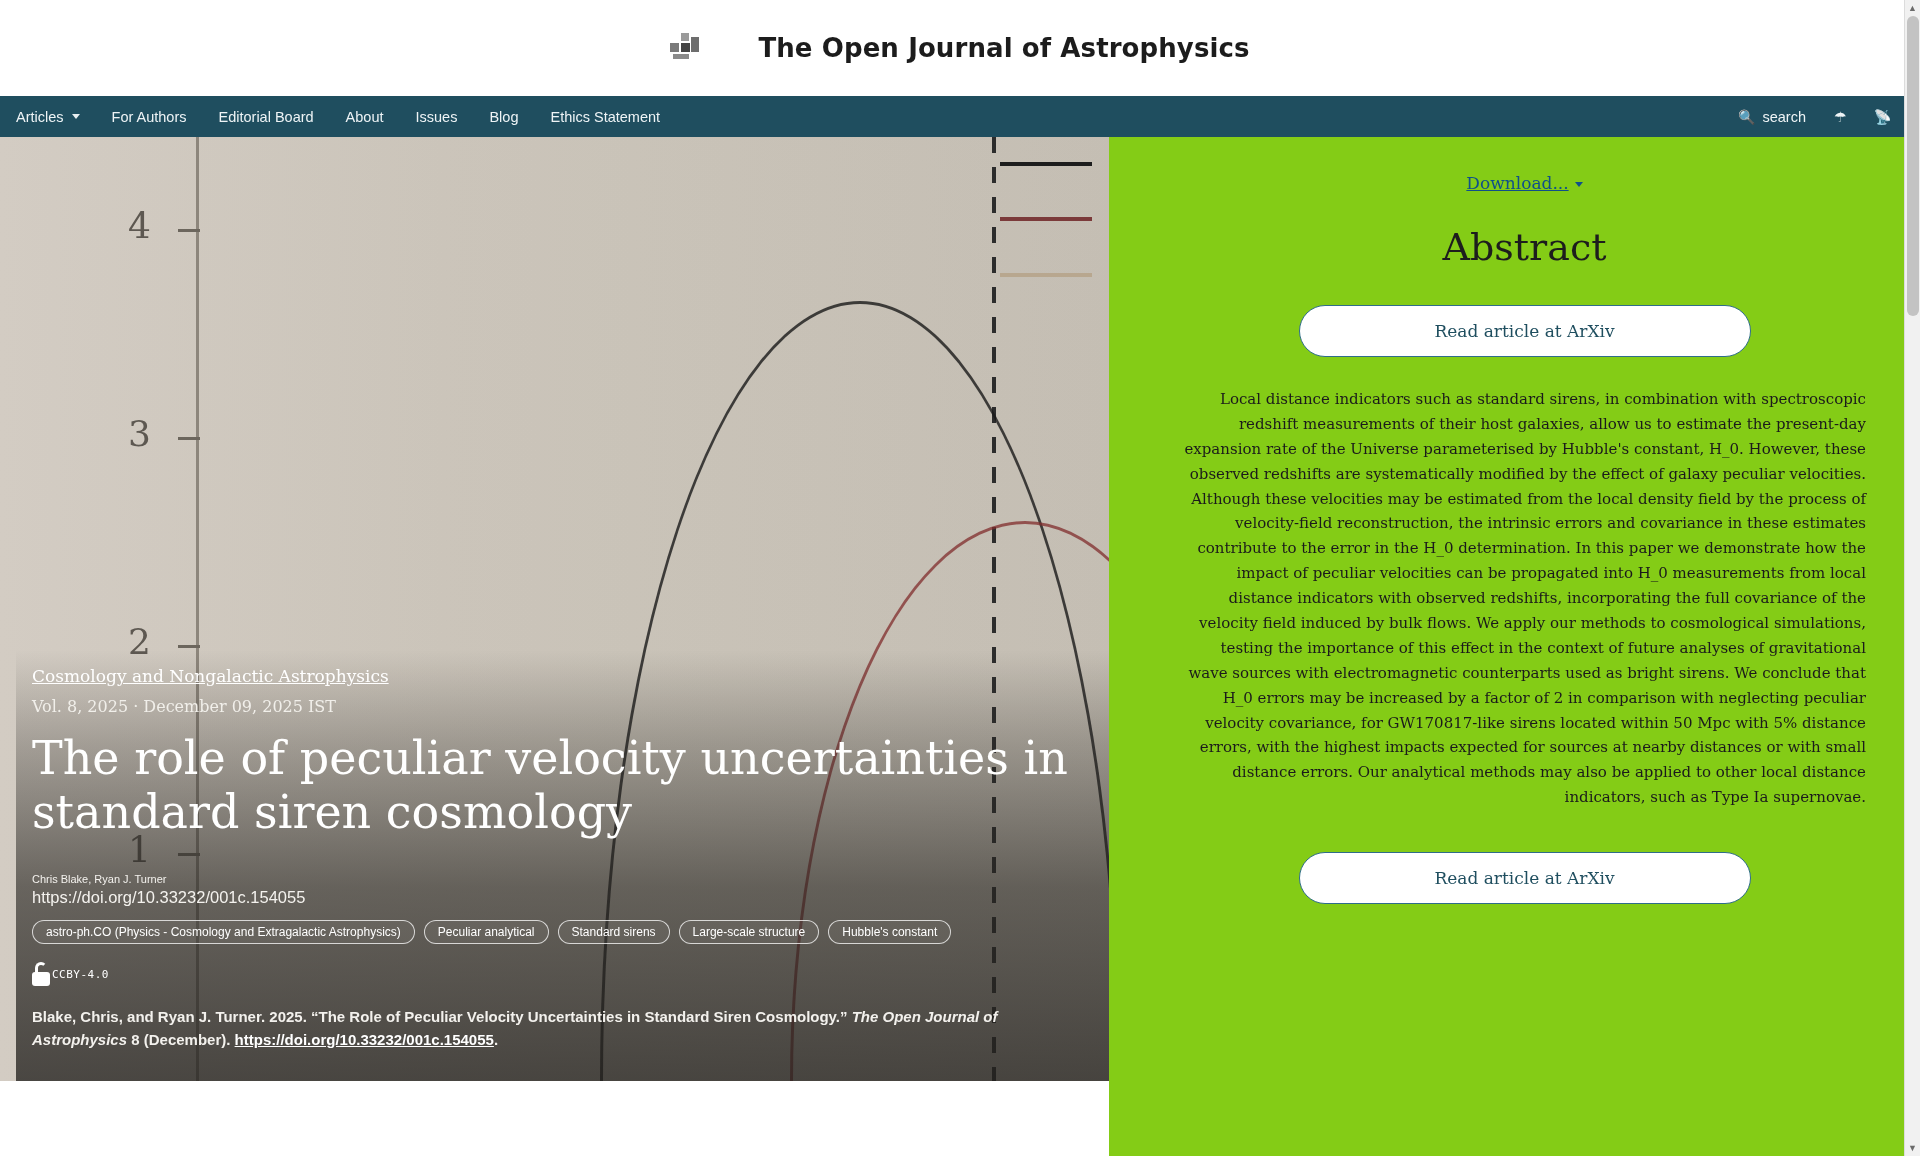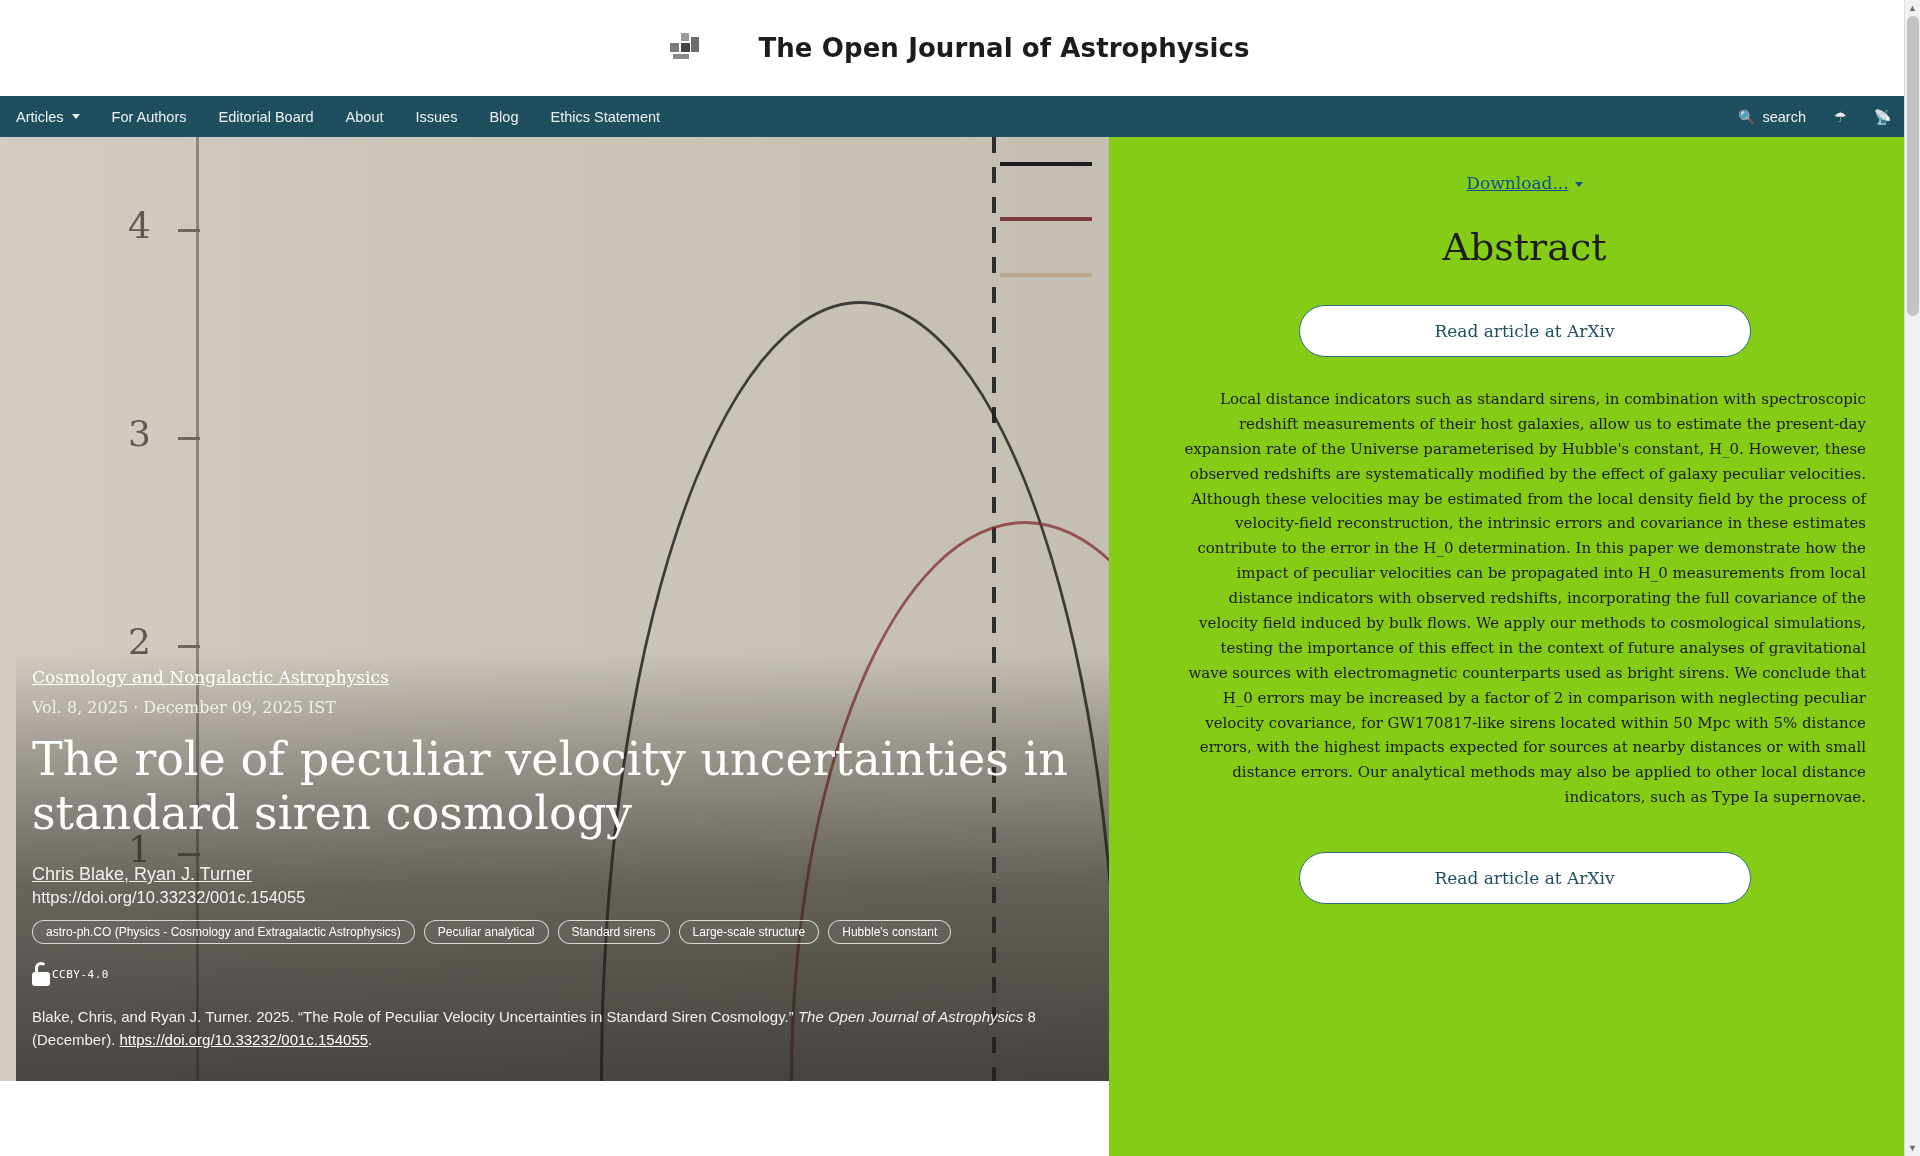--- a/index.html
+++ b/index.html
@@ -184,24 +184,23 @@
     font-family: "DejaVu Serif", serif;
     font-weight: 400;
     font-size: 46px;
     line-height: 1.16;
     margin: 16px 0 0 0;
     color: #ffffff;
     max-width: 1070px;
   }
   .authors {
     font-family: "Liberation Sans", sans-serif;
-    font-size: 18px;
-    margin-top: 24px;
+    font-size: 11px;
+    margin-top: 34px;
     color: #f4f2ee;
-    text-decoration: underline;
   }
   .doi-plain {
     font-family: "Liberation Sans", sans-serif;
     font-size: 16.5px;
     margin-top: 3px;
     color: #f4f2ee;
   }
   .keywords {
     margin-top: 13px;
     display: flex;
@@ -253,20 +252,21 @@
     letter-spacing: .5px;
     color: #ffffff;
   }
   .citation {
     margin-top: 20px;
     font-family: "Liberation Sans", sans-serif;
     font-size: 15px;
     line-height: 1.5;
     color: #f3f1ed;
     max-width: 1080px;
+    font-weight: bold;
   }
   .citation em { font-style: italic; }
   .citation a { color: #ffffff; text-decoration: underline; }
 
   
   .abstract-col {
     flex: 1;
     padding: 36px 54px 0 74px;
     background: #84cc16;
     overflow: hidden;

